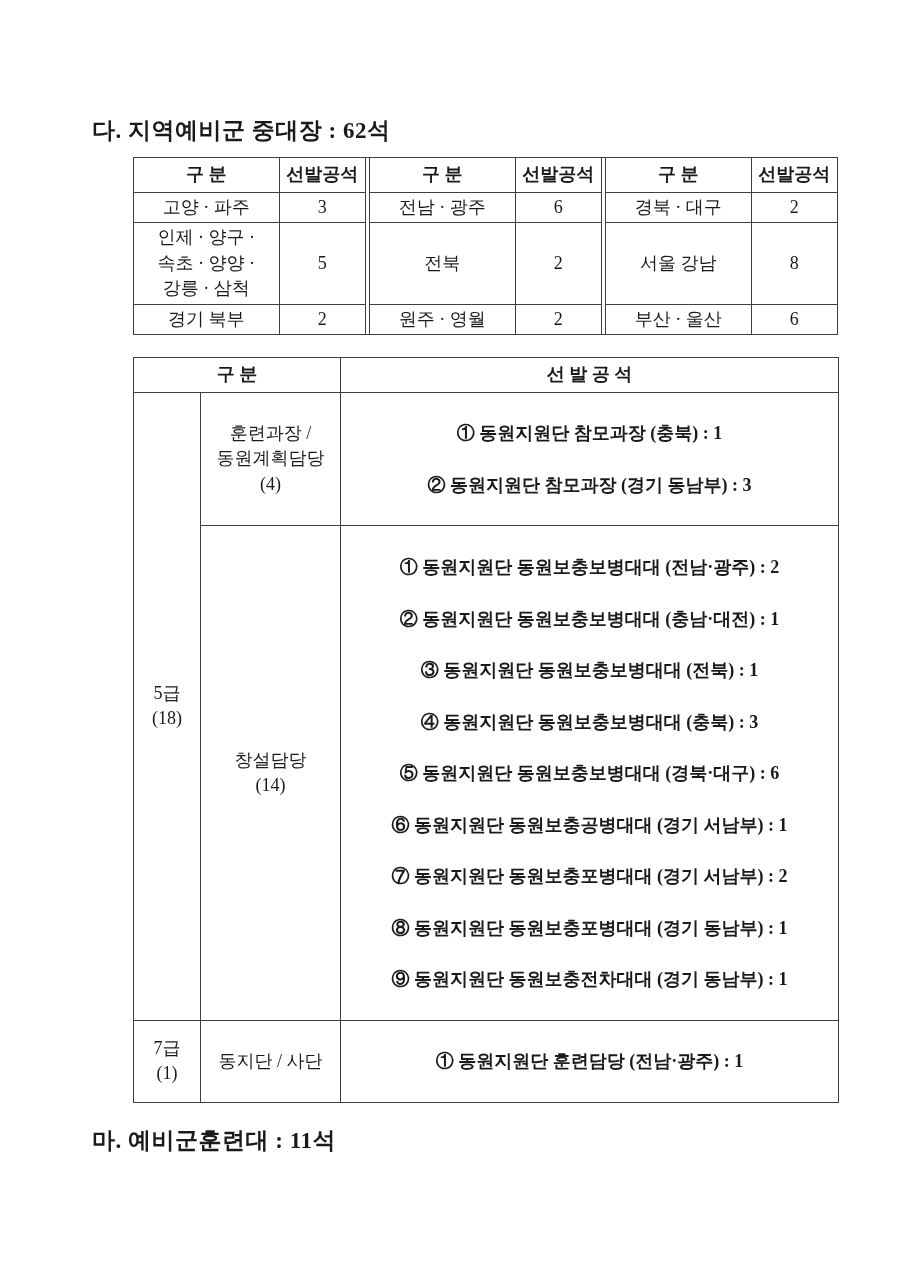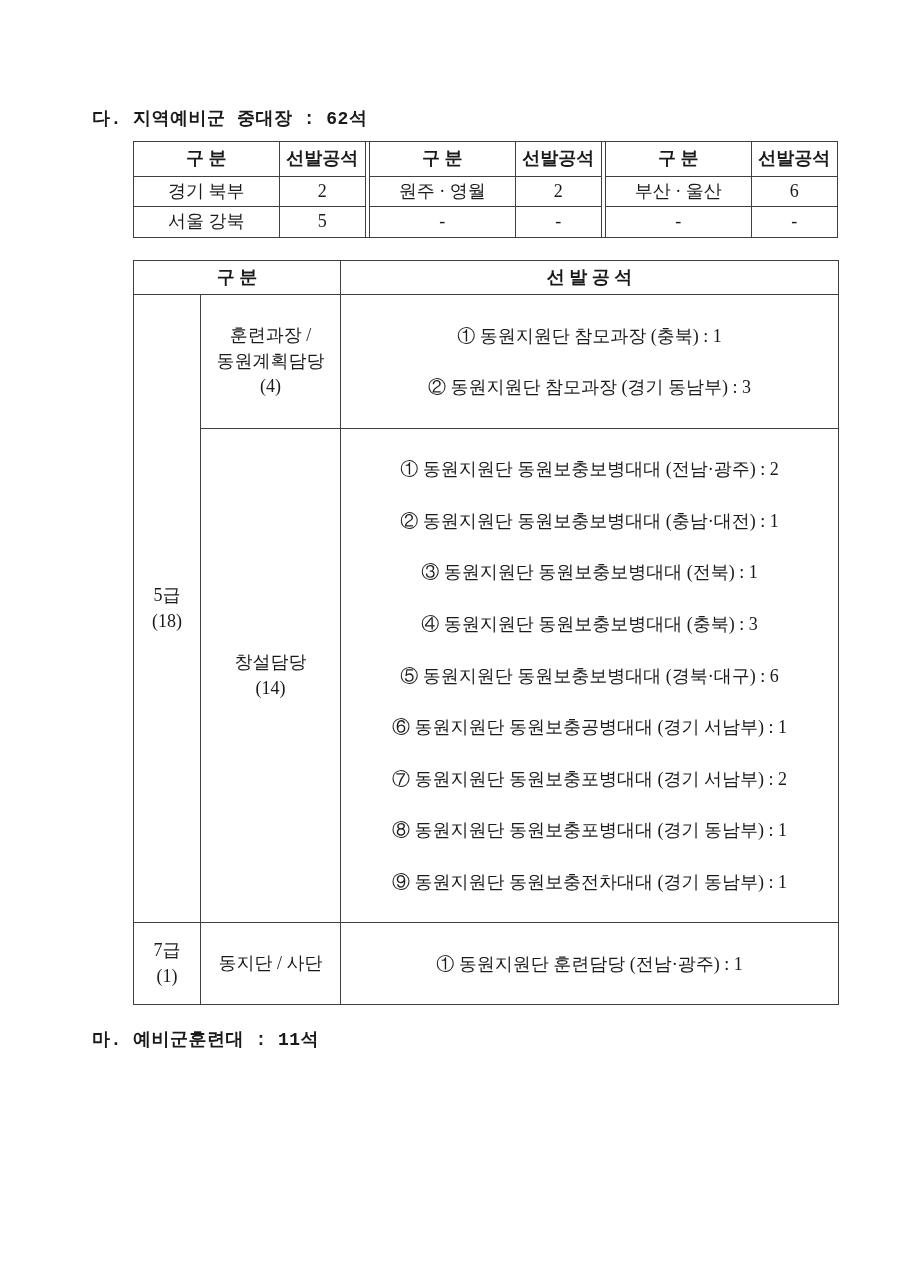--- a/index.html
+++ b/index.html
@@ -6,24 +6,23 @@
   body {
     width:900px; height:1272px;
     background:#ffffff;
     color:#1a1a1a;
     font-family:"Liberation Serif","DejaVu Serif",serif;
     overflow:hidden;
   }
   .content { padding:103px 0 0 92px; }
   .section { margin-bottom:22px; }
   .section-heading {
-    font-size:18px; font-weight:bold;
+    font-size:23px; font-weight:bold;
     letter-spacing:0.5px;
-    margin:3px 0 11px 0;
-    font-family:Liberation Mono, monospace;
+    margin:12px 0 11px 0;
   }
   table.tbl {
     border-collapse:collapse;
     table-layout:fixed;
     margin-left:41px;
   }
   .tbl th, .tbl td {
     border:1px solid #3f3f3f;
     font-size:18px;
     text-align:center;
@@ -35,21 +34,21 @@
   }
   .tbl th { font-weight:bold; padding:4px 2px; }
   
   .tbl td.gap, .tbl th.gap {
     padding:0;
     border-top:none; border-bottom:none;
     background:#ffffff;
   }
   .tbl tr:first-child .gap { border-top:1px solid #3f3f3f; }
   .tbl tr:last-child .gap { border-bottom:1px solid #3f3f3f; }
-  .items { text-align:left; padding:6px 8px 6px 10px; }
+  .items { text-align:left; padding:6px 8px 6px 10px;font-weight:bold; }
   .items .item { line-height:26px; }
 </style>
 </head>
 <body>
 
 <div class="content">
 
   <div class="section">
     <div class="section-heading">다. 지역예비군 중대장 : 62석</div>
     <table class="tbl" style="width:705px;">
@@ -68,38 +67,50 @@
         <th>구 분</th>
         <th>선발공석</th>
         <th class="gap"></th>
         <th>구 분</th>
         <th>선발공석</th>
         <th class="gap"></th>
         <th>구 분</th>
         <th>선발공석</th>
       </tr>
       <tr>
+        <td>고양 · 파주</td>
+        <td>3</td>
+        <td class="gap"></td>
+        <td>전남 · 광주</td>
+        <td>6</td>
+        <td class="gap"></td>
+        <td>경북 · 대구</td>
+        <td>2</td>
+      </tr>
+      <tr>
+        <td>인제 · 양구 ·
+속초 · 양양 ·
+강릉 · 삼척</td>
+        <td>5</td>
+        <td class="gap"></td>
+        <td>전북</td>
+        <td>2</td>
+        <td class="gap"></td>
+        <td>서울 강남</td>
+        <td>8</td>
+      </tr>
+      <tr>
         <td>경기 북부</td>
         <td>2</td>
         <td class="gap"></td>
         <td>원주 · 영월</td>
         <td>2</td>
         <td class="gap"></td>
         <td>부산 · 울산</td>
         <td>6</td>
-      </tr>
-      <tr>
-        <td>서울 강북</td>
-        <td>5</td>
-        <td class="gap"></td>
-        <td>-</td>
-        <td>-</td>
-        <td class="gap"></td>
-        <td>-</td>
-        <td>-</td>
       </tr>
     </tbody>
       </table>
   </div>
 
   <div class="section">
     <table class="tbl" style="width:705px;">
       <colgroup>
         <col style="width:67px">
           <col style="width:140px">

